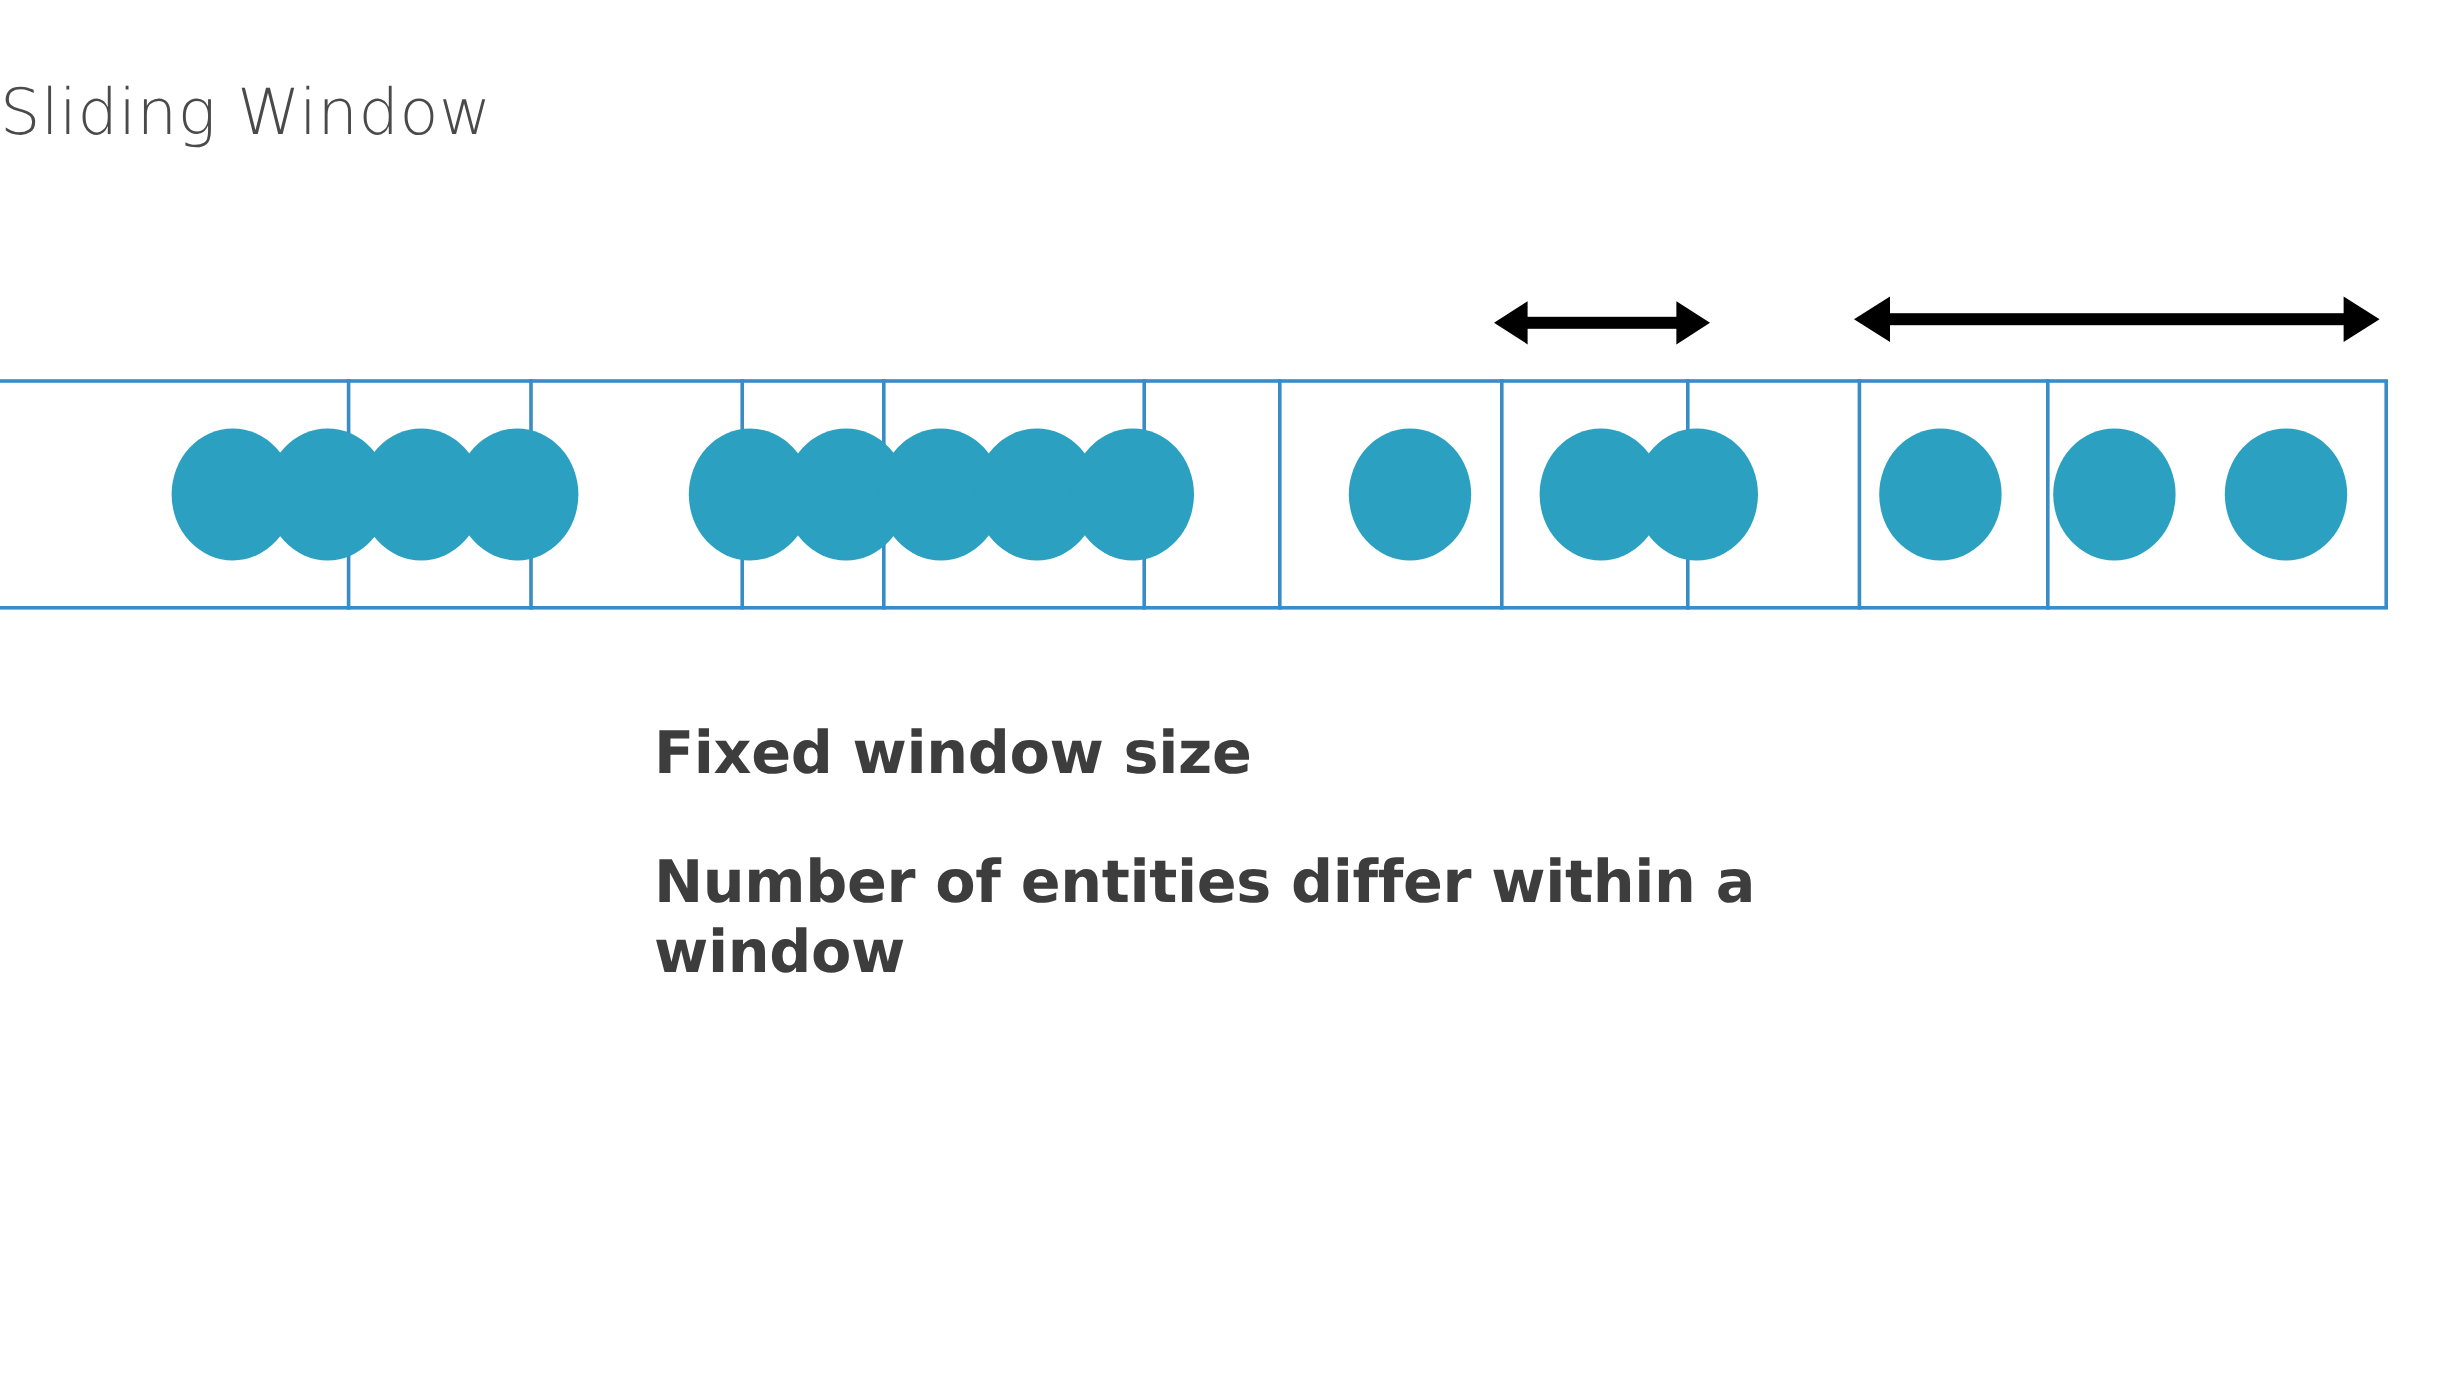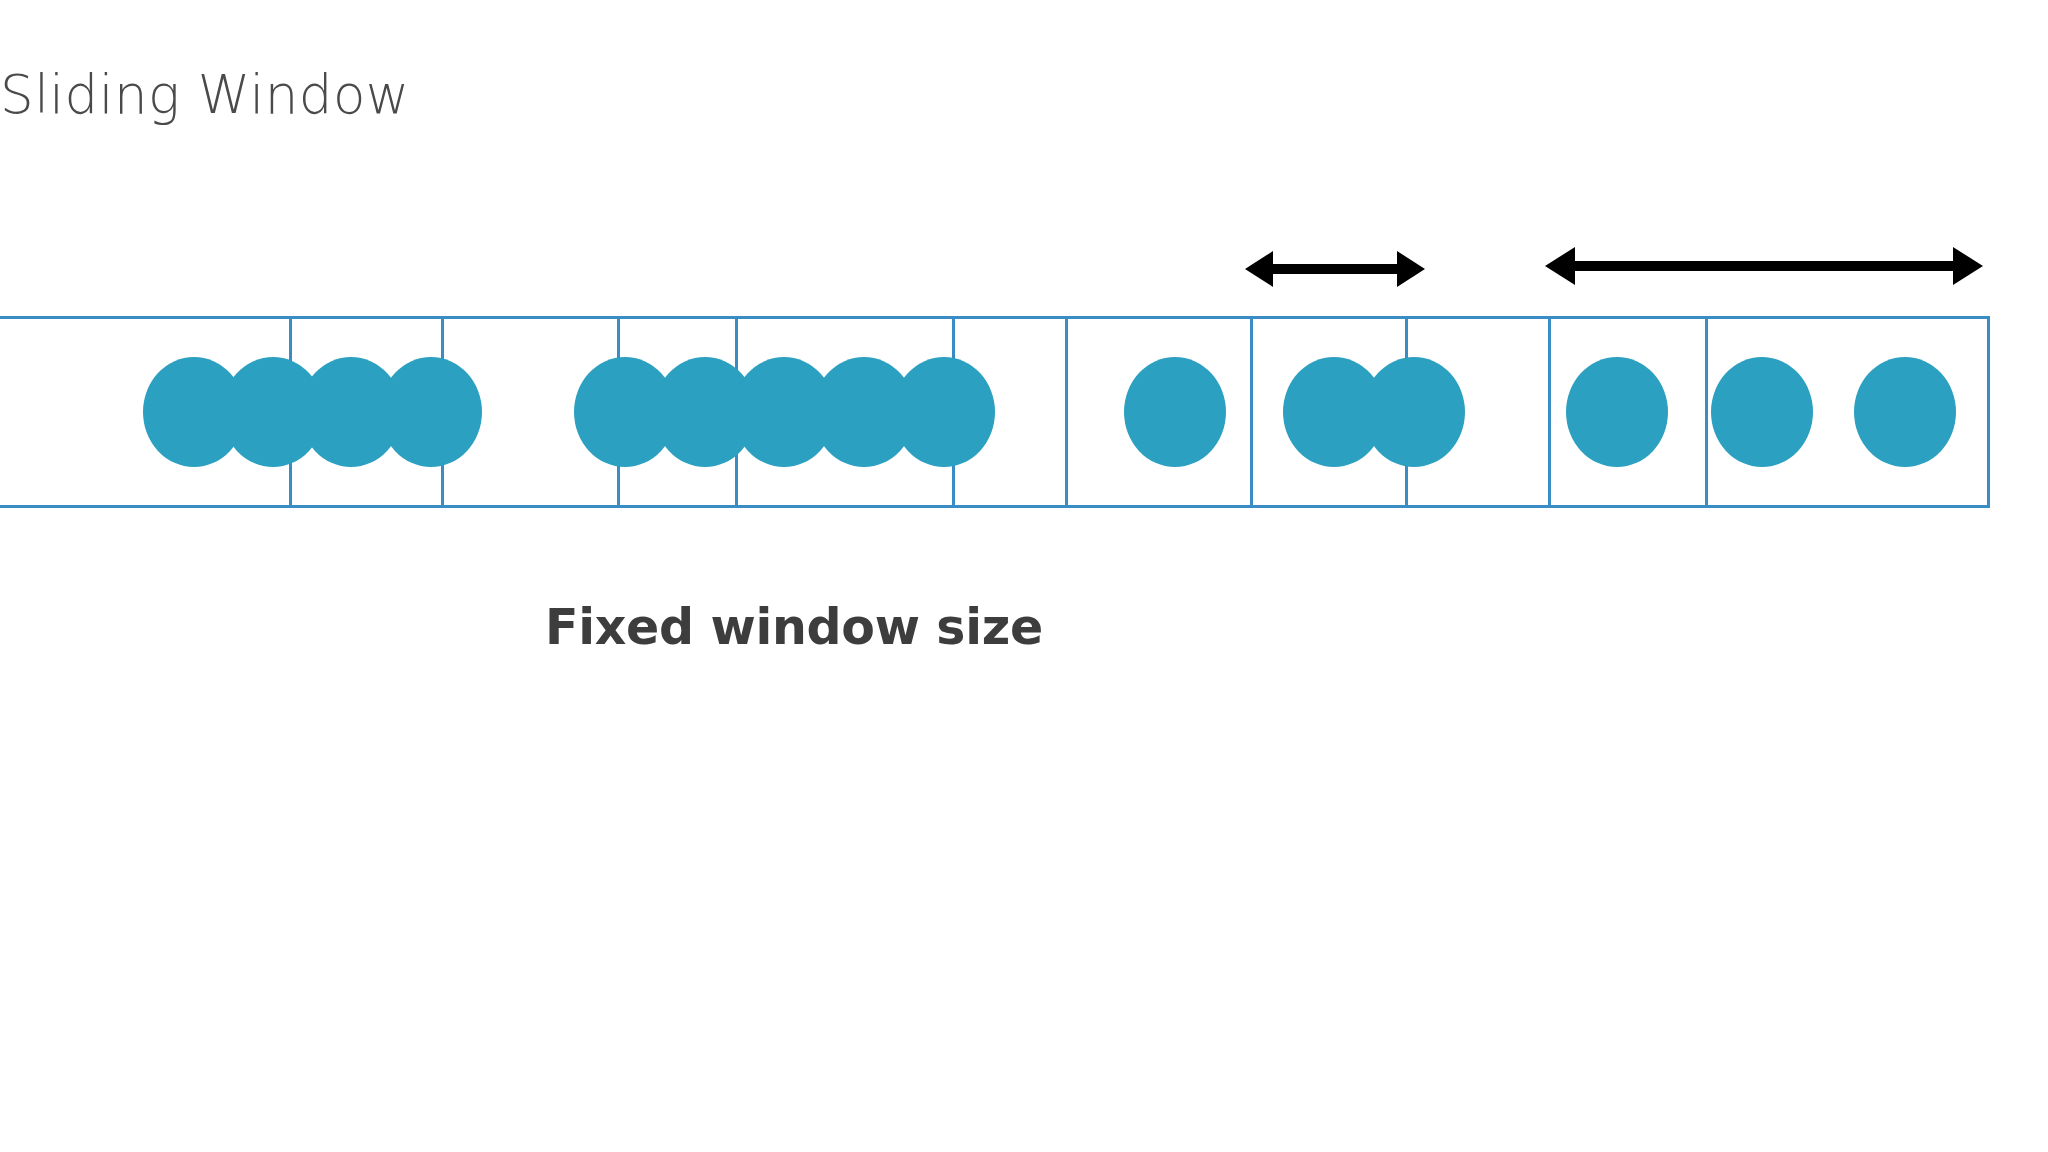--- a/index.html
+++ b/index.html
@@ -153,15 +153,16 @@
       <polygon points="0,31 30,12 30,50"></polygon>
       <polygon points="438,31 408,12 408,50"></polygon>
     </g>
   </svg>
 
   <div id="bullets">
 
     <div class="bullet bullet-1">Fixed window size</div>
 
 
+    <div class="bullet bullet-3">Number of entities differ within a window</div>
   </div>
 
 </div>
 
 </body></html>

